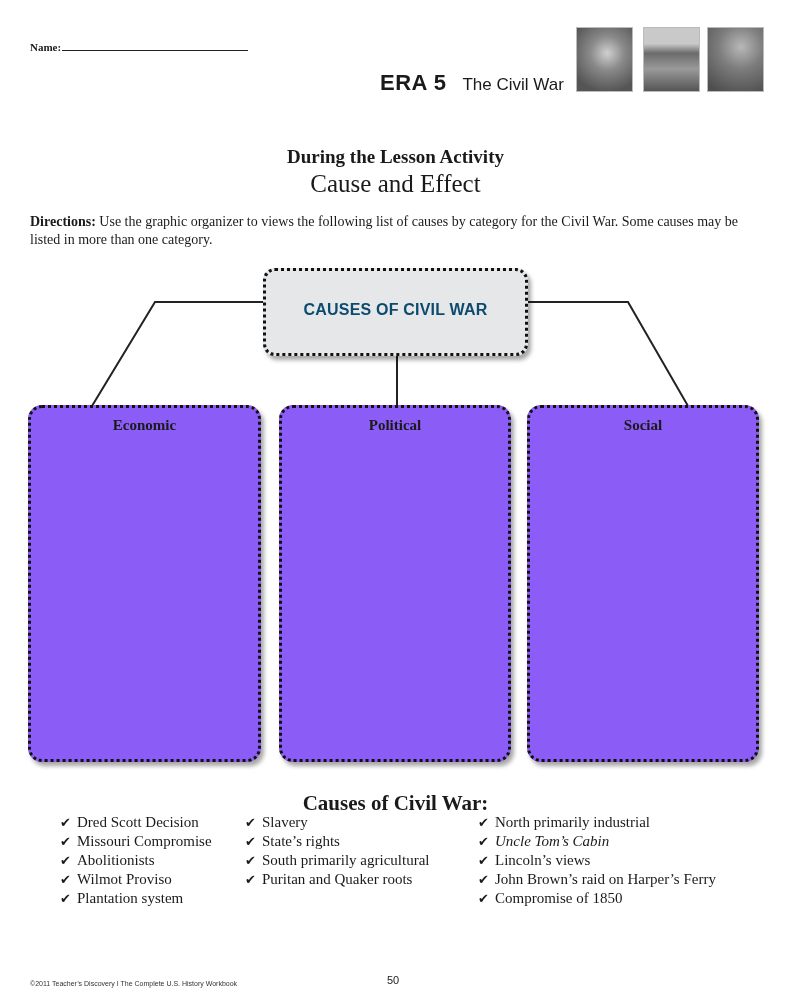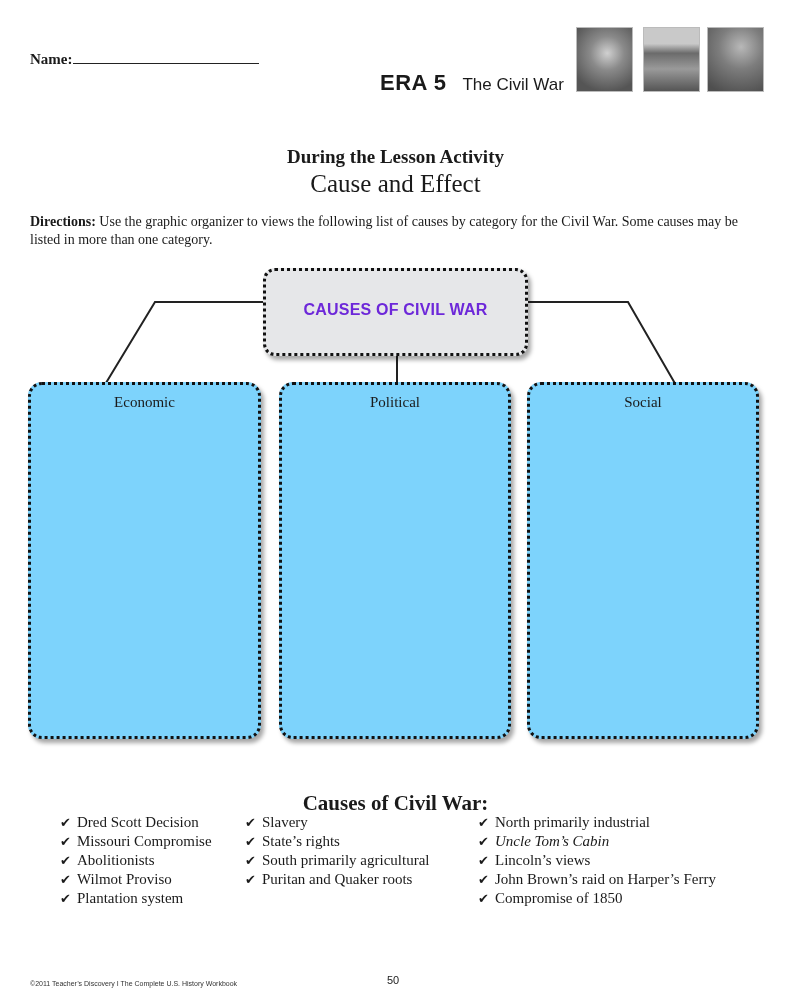--- a/index.html
+++ b/index.html
@@ -1,34 +1,34 @@
 <!DOCTYPE html>
 <html><head>
   <meta charset="utf-8">
   <style>
     html, body { margin:0; padding:0; background:#fff; }
     body { width:791px; height:1000px; position:relative; overflow:hidden; font-family:"Liberation Serif", serif; color:#1a1a1a; }
     .abs { position:absolute; }
-    .name-label { left:30px; top:49px; font-size:15px; font-weight:bold; font-family:"Liberation Serif", serif; }
+    .name-label { left:30px; top:36px; font-size:11px; font-weight:bold; font-family:"Liberation Serif", serif; }
     .name-line { display:inline-block; width:186px; border-bottom:1.5px solid #222; height:14px; vertical-align:baseline; margin-left:1px; }
     .era { left:380px; top:70px; font-family:"Liberation Sans", sans-serif; white-space:nowrap; }
     .era-num { font-size:22px; font-weight:bold; letter-spacing:0.5px; }
     .era-title { font-size:17px; margin-left:16px; }
     .thumb { top:27px; width:55px; height:63px; background:linear-gradient(135deg,#8a8a8a,#5a5a5a 40%,#a5a5a5 70%,#6d6d6d); border:1px solid #bbb; }
     .thumb.t1 { left:576px; background:radial-gradient(circle at 55% 40%, #d0d0d0 0, #8a8a8a 35%, #555 80%); }
     .thumb.t2 { left:643px; background:linear-gradient(180deg,#c9c9c9 0,#c9c9c9 25%,#6b6b6b 40%,#9a9a9a 65%,#555 100%); }
     .thumb.t3 { left:707px; background:radial-gradient(circle at 60% 30%, #b8b8b8 0, #7d7d7d 40%, #4f4f4f 90%); }
     .activity { left:0; width:791px; top:146px; text-align:center; font-size:19px; font-weight:bold; }
     .subtitle { left:0; width:791px; top:170px; text-align:center; font-size:25px; }
     .directions { left:30px; width:730px; top:213px; font-size:14px; line-height:18px; }
     .directions b { font-weight:bold; }
     svg.connectors { left:0; top:0; }
     .central { left:263px; top:268px; width:265px; height:88px; border:3px dotted #111; border-radius:12px; background:#e6e7e9; box-sizing:border-box; box-shadow:3px 4px 4px rgba(0,0,0,0.35); display:flex; align-items:flex-start; justify-content:center; }
-    .central span { margin-top:30px; font-family:"Liberation Sans", sans-serif; font-weight:bold; font-size:16px; letter-spacing:0.2px; color:#6d28d9; }
-    .cat-box { top:382px; height:357px; border:3px dotted #111; border-radius:14px; background:#7dd3fc; box-sizing:border-box; box-shadow:3px 4px 4px rgba(0,0,0,0.35); text-align:center; }
+    .central span { margin-top:30px; font-family:"Liberation Sans", sans-serif; font-weight:bold; font-size:16px; letter-spacing:0.2px; color:#0c4a6e; }
+    .cat-box { top:405px; height:357px; border:3px dotted #111; border-radius:14px; background:#8b5cf6; box-sizing:border-box; box-shadow:3px 4px 4px rgba(0,0,0,0.35); text-align:center;font-weight:bold; }
     .cat-box .cat-label { display:block; margin-top:9px; font-size:15px; }
     .b-econ { left:28px; width:233px; }
     .b-pol { left:279px; width:232px; }
     .b-soc { left:527px; width:232px; }
     .causes-title { left:0; width:791px; top:791px; text-align:center; font-size:21px; font-weight:bold; }
     .col { top:813px; font-size:15px; line-height:18px; }
     .col1 { left:48px;margin-left:12px; } .col2 { left:245px; } .col3 { left:478px; }
     .item { white-space:nowrap; }
     .check { display:inline-block; width:17px; font-family:"DejaVu Sans", sans-serif; font-size:13px; font-weight:bold; }
     .italic { font-style:italic; }

